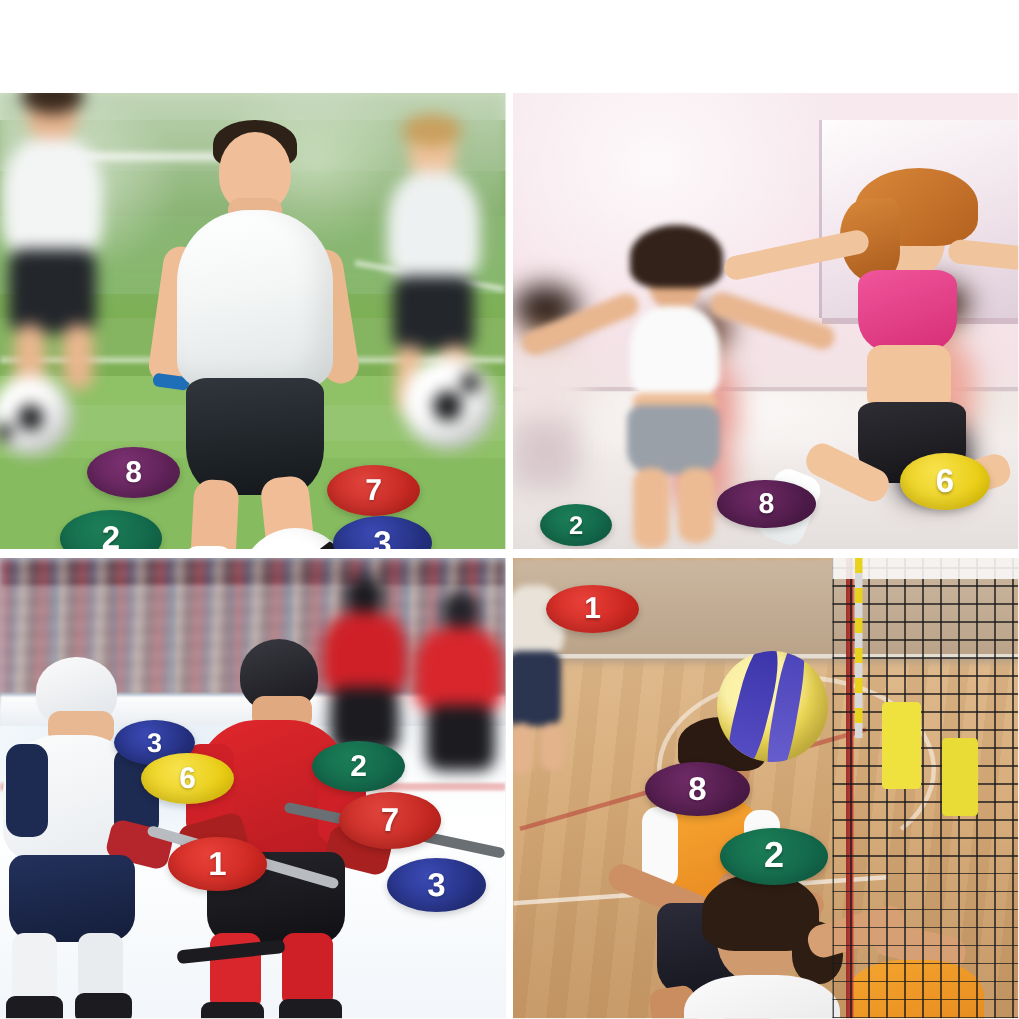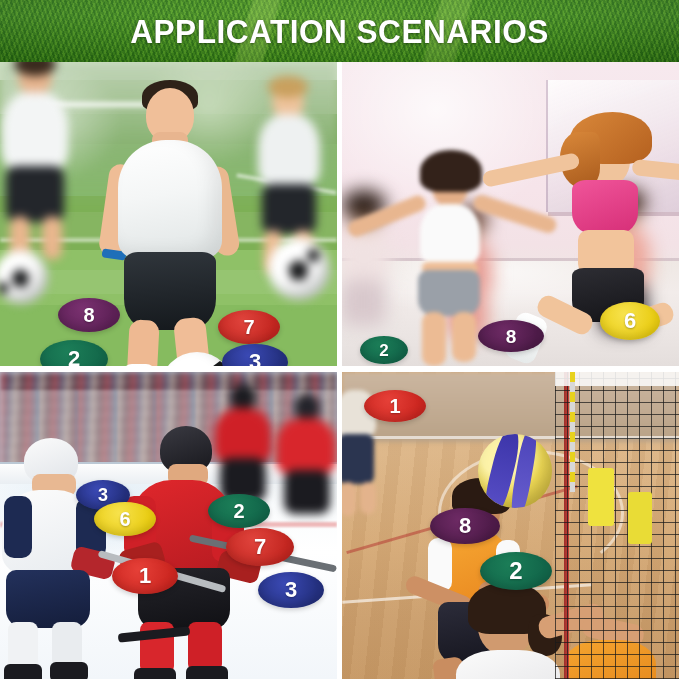--- a/index.html
+++ b/index.html
@@ -181,23 +181,20 @@
   .vball:before{content:"";position:absolute;left:18%;top:-8%;width:30%;height:120%;
     background:linear-gradient(180deg,#3b34a8,#5a50c8);transform:rotate(14deg);border-radius:40%;}
   .vball:after{content:"";position:absolute;left:52%;top:-10%;width:22%;height:125%;
     background:linear-gradient(180deg,#4a42b8,#6a60d0);transform:rotate(10deg);border-radius:40%;}
 </style>
 </head>
 <body>
 
 <div class="poster">
 
-  <div class="header">
-    <div class="header-title">APPLICATION SCENARIOS</div>
-  </div>
 
   <div class="grid">
 
     <div class="panel p-tl">
       <div class="scene soccer-bg"></div>
       <div class="soccer-blurbg"></div>
       <div class="goalpost"></div>
       <div class="mow" style="top:150px;height:26px;"></div>
       <div class="mow" style="top:208px;height:24px;"></div>
       <div class="pitch-line" style="left:0;top:176px;width:337px;"></div>

